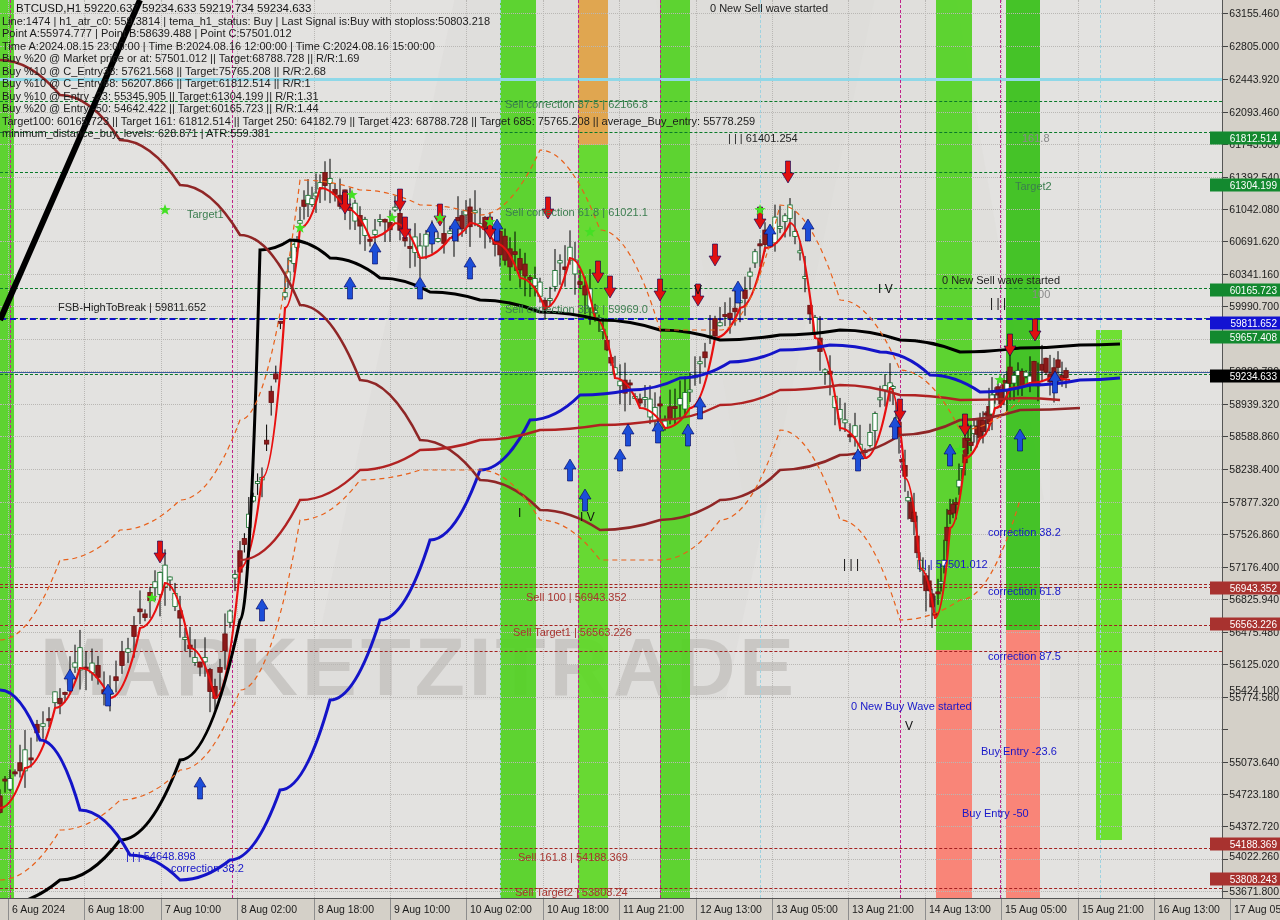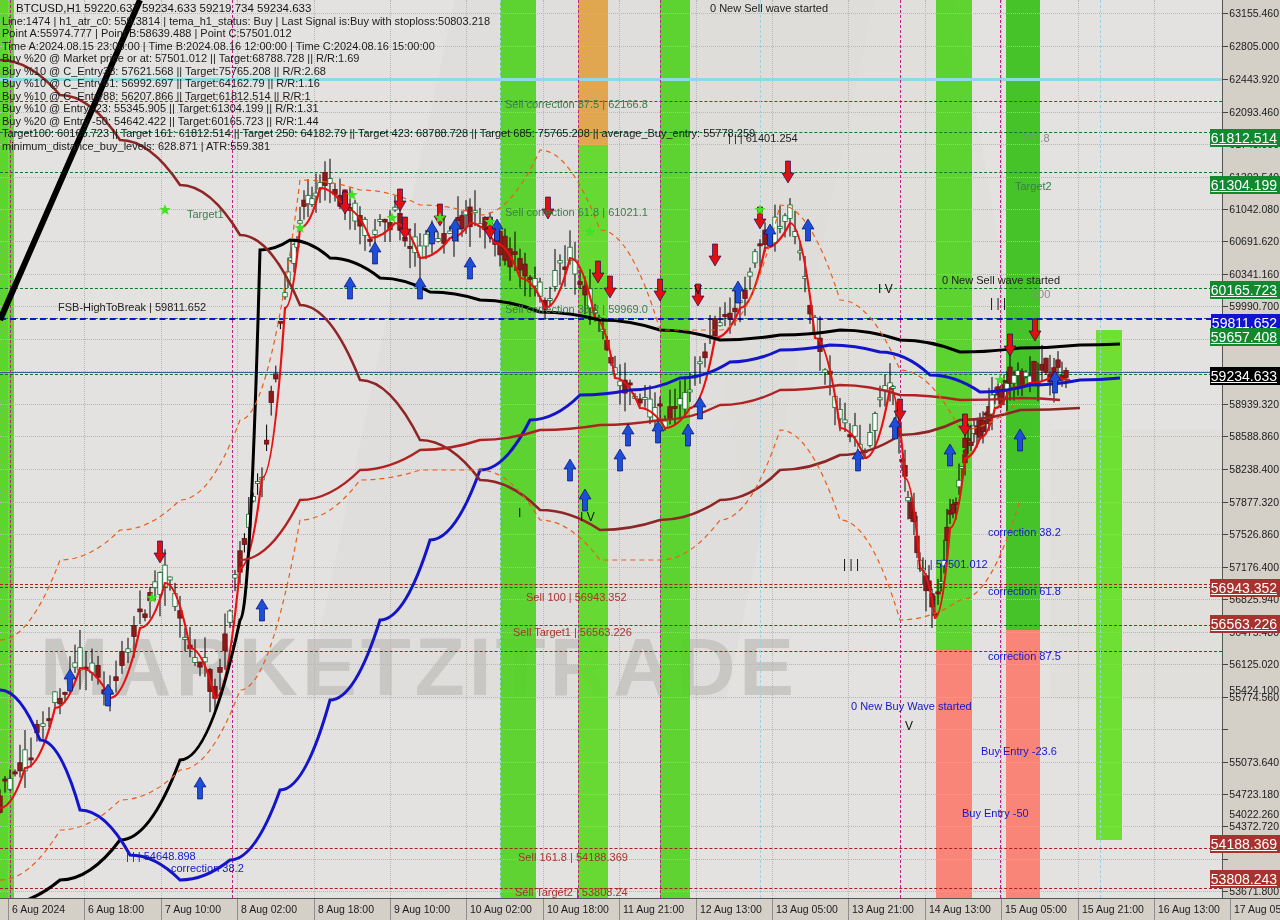--- a/index.html
+++ b/index.html
@@ -43,21 +43,21 @@
   .lab.dark{color:#222;}
 
   
   #infobox{position:absolute;left:2px;top:2px;z-index:40;font-size:11px;color:#1b1b1b;line-height:12.5px;white-space:nowrap;}
   #infobox .row{height:12.5px;}
   #title-row{font-size:11.5px;color:#111;padding-left:14px;}
 
   
   .ptick{position:absolute;right:2px;font-size:10.5px;color:#1b1b1b;white-space:nowrap;transform:translateY(-50%);}
   .pdash{position:absolute;left:0;width:5px;height:0;border-top:1px solid #444;}
-  .ptag{position:absolute;right:1px;font-size:14px;padding:1px 3px 1px 1px;white-space:nowrap;transform:translateY(-50%);color:#fff;text-decoration:underline;}
+  .ptag{position:absolute;right:1px;font-size:10px;padding:1px 3px 1px 20px;white-space:nowrap;transform:translateY(-50%);color:#fff;}
   .ptag.green{background:#13892f;}
   .ptag.red{background:#a8322f;}
   .ptag.blue{background:#1212d2;}
   .ptag.black{background:#000;}
 
   
   .ttick{position:absolute;top:4px;font-size:10.5px;color:#1b1b1b;white-space:nowrap;}
   .tsep{position:absolute;top:0;height:22px;width:0;border-left:1px solid #8d8d8d;}
 
   
@@ -827,21 +827,20 @@
         <div class="lab dark" style="left: 905px; top: 719px; font-size: 12px; color: rgb(17, 17, 17);">V</div>
       </div>
 
     <div id="infobox">
       <div class="row" id="title-row">BTCUSD,H1  59220.637 59234.633 59219.734 59234.633</div>
     <div class="row">Line:1474 | h1_atr_c0: 559.3814 | tema_h1_status: Buy | Last Signal is:Buy with stoploss:50803.218</div>
         <div class="row">Point A:55974.777 | Point B:58639.488 | Point C:57501.012</div>
         <div class="row">Time A:2024.08.15 23:00:00 | Time B:2024.08.16 12:00:00 | Time C:2024.08.16 15:00:00</div>
         <div class="row">Buy %20 @ Market price or at: 57501.012 || Target:68788.728 || R/R:1.69</div>
         <div class="row">Buy %10 @ C_Entry38: 57621.568 || Target:75765.208 || R/R:2.68</div>
-        <div class="row">Buy %10 @ C_Entry61: 56992.697 || Target:64162.79 || R/R:1.16</div>
         <div class="row">Buy %10 @ C_Entry88: 56207.866 || Target:61812.514 || R/R:1</div>
         <div class="row">Buy %10 @ Entry -23: 55345.905 || Target:61304.199 || R/R:1.31</div>
         <div class="row">Buy %20 @ Entry -50: 54642.422 || Target:60165.723 || R/R:1.44</div>
         <div class="row">Target100: 60165.723 || Target 161: 61812.514 || Target 250: 64182.79 || Target 423: 68788.728 || Target 685: 75765.208 || average_Buy_entry: 55778.259</div>
         <div class="row">minimum_distance_buy_levels: 628.871 | ATR:559.381</div>
       </div>
   </div>
 
   <div id="axis-right">
       <div class="pdash" style="top: 13.3811px;"></div>
@@ -890,21 +889,21 @@
       <div class="ptick" style="top: 696.685px;">55774.560</div>
       <div class="pdash" style="top: 729.13px;"></div>
       <div class="ptick" style="top: 690px;">55424.100</div>
       <div class="pdash" style="top: 761.574px;"></div>
       <div class="ptick" style="top: 761.574px;">55073.640</div>
       <div class="pdash" style="top: 794.019px;"></div>
       <div class="ptick" style="top: 794.019px;">54723.180</div>
       <div class="pdash" style="top: 826.464px;"></div>
       <div class="ptick" style="top: 826.464px;">54372.720</div>
       <div class="pdash" style="top: 858.908px;"></div>
-      <div class="ptick" style="top: 814px; margin-left: 6px;">54022.260</div>
+      <div class="ptick" style="top: 856px; margin-left: 6px;">54022.260</div>
       <div class="pdash" style="top: 891.353px;"></div>
       <div class="ptick" style="top: 891.353px;">53671.800</div>
       <div class="ptag green" style="top: 137.707px;">61812.514</div>
       <div class="ptag green" style="top: 184.766px;">61304.199</div>
       <div class="ptag green" style="top: 290.163px;">60165.723</div>
       <div class="ptag blue" style="top: 322.942px;">59811.652</div>
       <div class="ptag green" style="top: 337.221px;">59657.408</div>
       <div class="ptag black" style="top: 376.361px;">59234.633</div>
       <div class="ptag red" style="top: 588.481px;">56943.352</div>
       <div class="ptag red" style="top: 623.672px;">56563.226</div>

